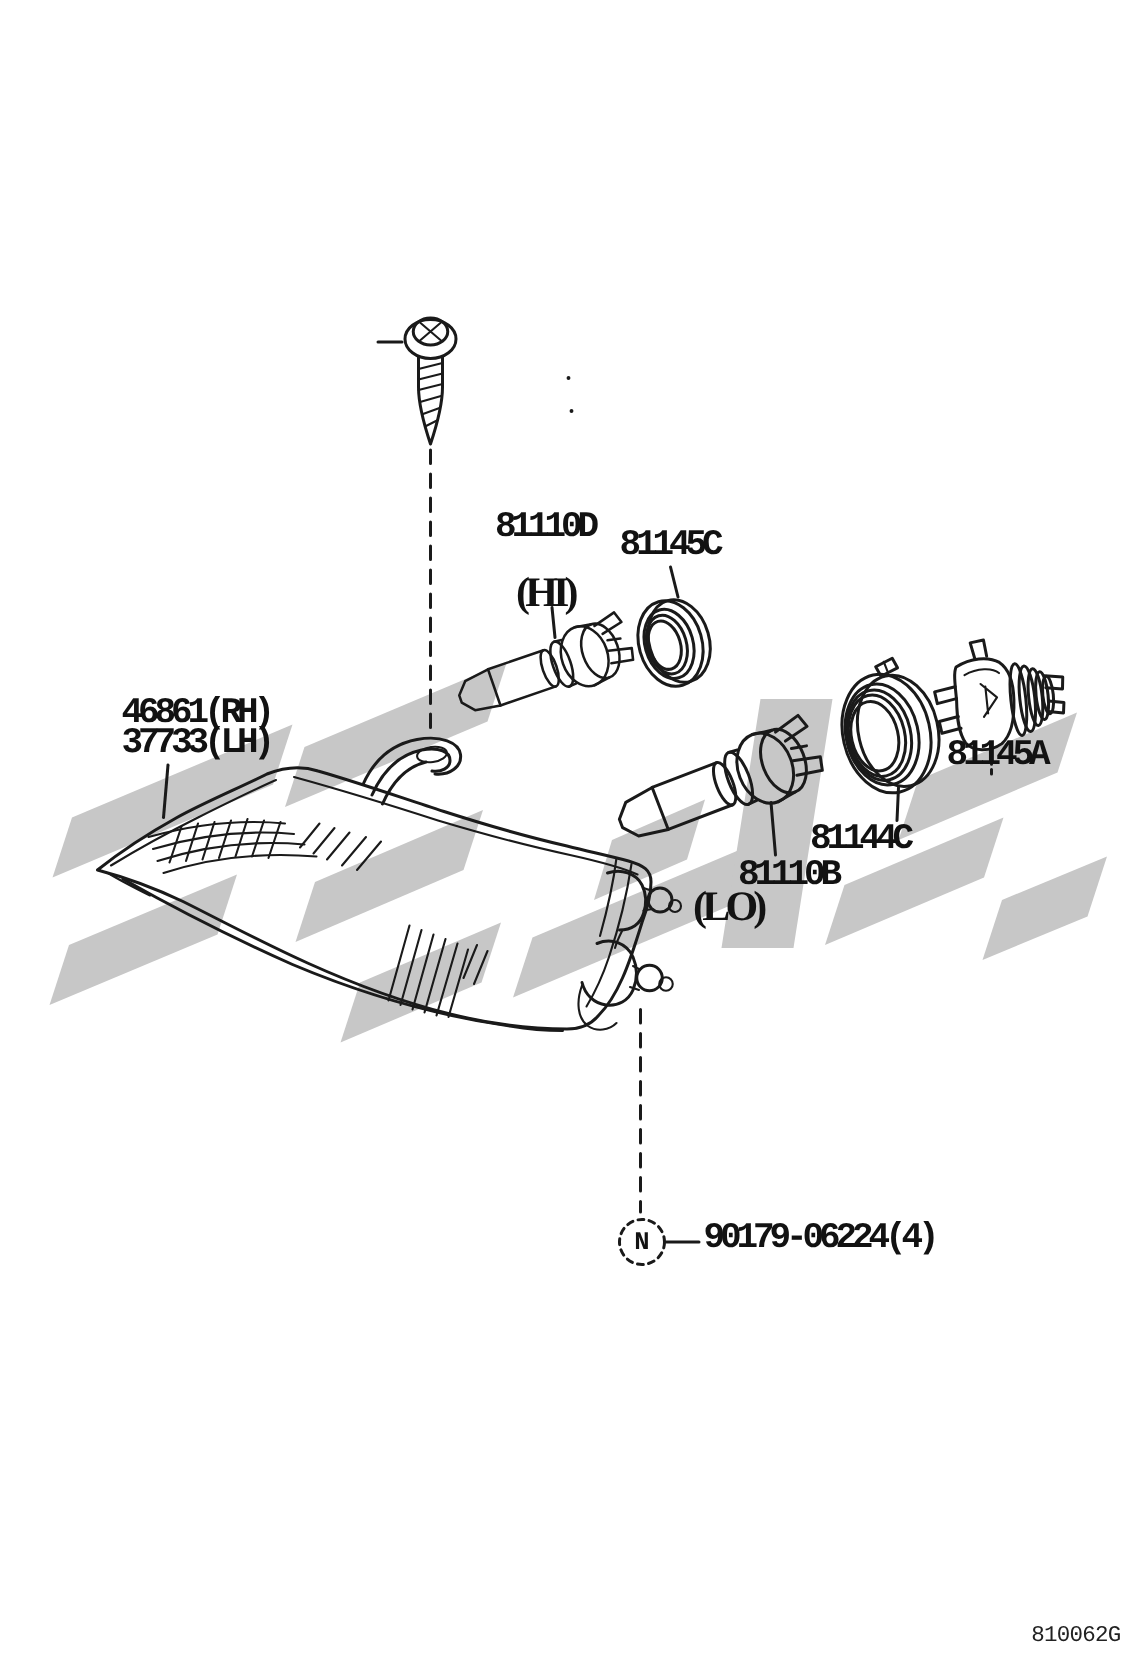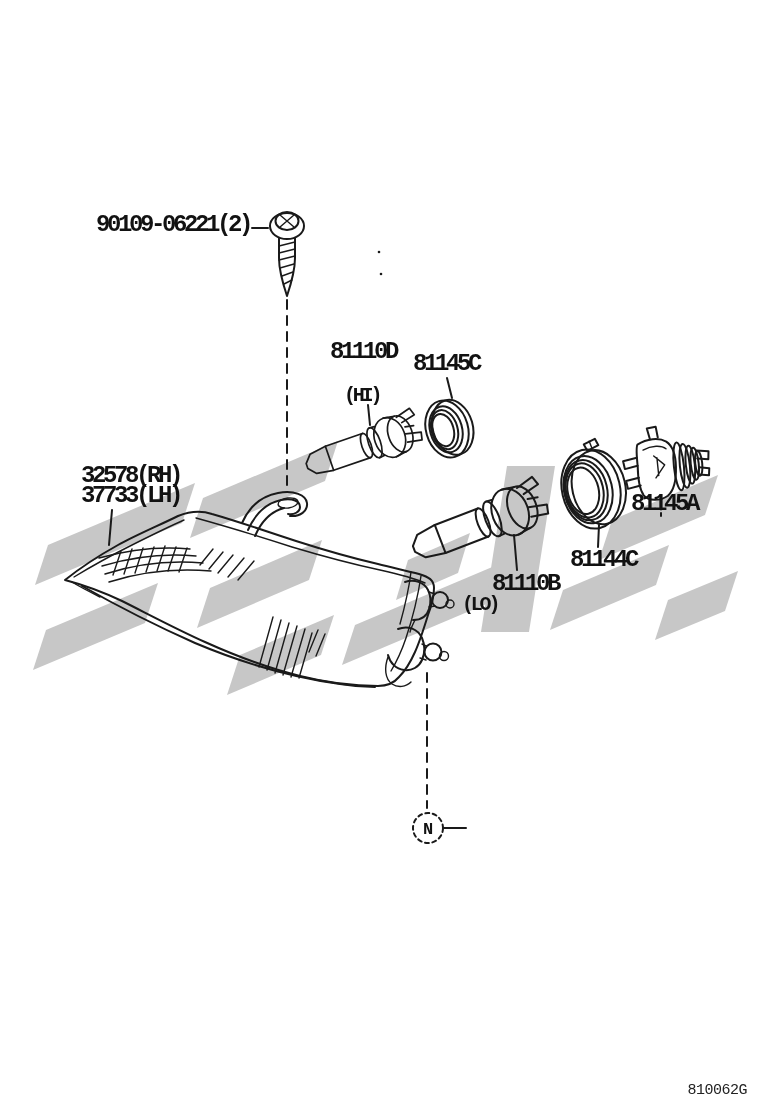--- a/index.html
+++ b/index.html
@@ -15,21 +15,21 @@
   .ln{fill:none;stroke:var(--line);stroke-width:2;stroke-linecap:round;stroke-linejoin:round;}
   .thin{stroke-width:1.4;}
   .dash{stroke-dasharray:9 7;}
   .dash2{stroke-dasharray:4 3.5;}
   .wm{fill:var(--watermark);stroke:none;}
   .dot{fill:var(--line);stroke:none;}
   .lbl{
     position:absolute;color:var(--label);font-weight:700;font-size:24px;
     line-height:24px;letter-spacing:-3.4px;white-space:pre;
   }
-  .lbl.sub{font-size:20px;letter-spacing:-3.2px;}
+  .lbl.sub{font-size:28px;letter-spacing:-3.2px;font-family:Liberation Serif, serif;}
   .nsym{
     position:absolute;color:var(--label);font-weight:700;font-size:17px;line-height:17px;
     letter-spacing:0;transform:translate(-50%,-50%);
   }
   .figcode{
     position:absolute;color:#222;font-weight:400;font-size:15px;line-height:15px;
     letter-spacing:-0.5px;right:13px;top:1083px;margin-left:28px;
   }
 </style>
 </head>
@@ -188,26 +188,26 @@
       <path class="ln" d="M514,535 L517,570"></path>
       <path class="ln" d="M599,525 L598,547"></path>
       <path class="ln dash2" d="M661,498 L661,516"></path>
     </g>
 
     <path class="ln dash" d="M427,673 L427,808"></path>
     <circle class="ln dash2" cx="428" cy="828" r="15"></circle>
     <path class="ln" d="M444,828 L466,828"></path>
   </svg>
 
-  <div class="lbl" style="left:96px;top:213px">90109-06221(2)</div>
   <div class="lbl" style="left:330px;top:340px">81110D</div>
   <div class="lbl sub" style="left:344px;top:384px">(HI)</div>
   <div class="lbl" style="left:413px;top:352px">81145C</div>
-  <div class="lbl" style="left:81px;top:464px">32578(RH)</div>
+  <div class="lbl" style="left:81px;top:464px">46861(RH)</div>
   <div class="lbl" style="left:81px;top:484px">37733(LH)</div>
   <div class="lbl" style="left:492px;top:572px">81110B</div>
   <div class="lbl sub" style="left:462px;top:593px">(LO)</div>
-  <div class="lbl" style="left:570px;top:548px">81144C</div>
+  <div class="lbl" style="left:540px;top:548px">81144C</div>
   <div class="lbl" style="left:631px;top:492px">81145A</div>
   <div class="nsym" style="left:428px;top:829px">N</div>
+  <div class="lbl" style="left:469px;top:814px">90179-06224(4)</div>
 
   <div class="figcode">810062G</div>
 </div>
 
 </body></html>

